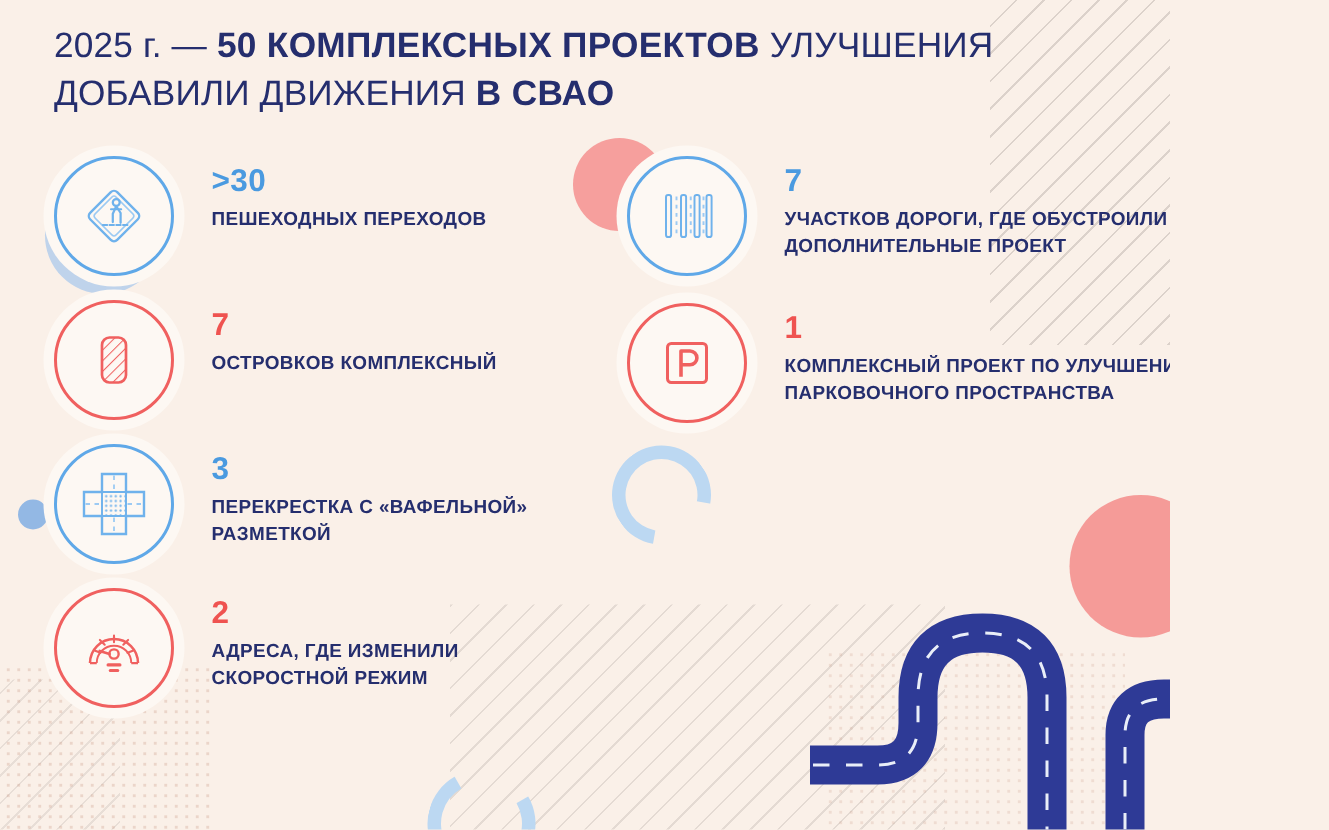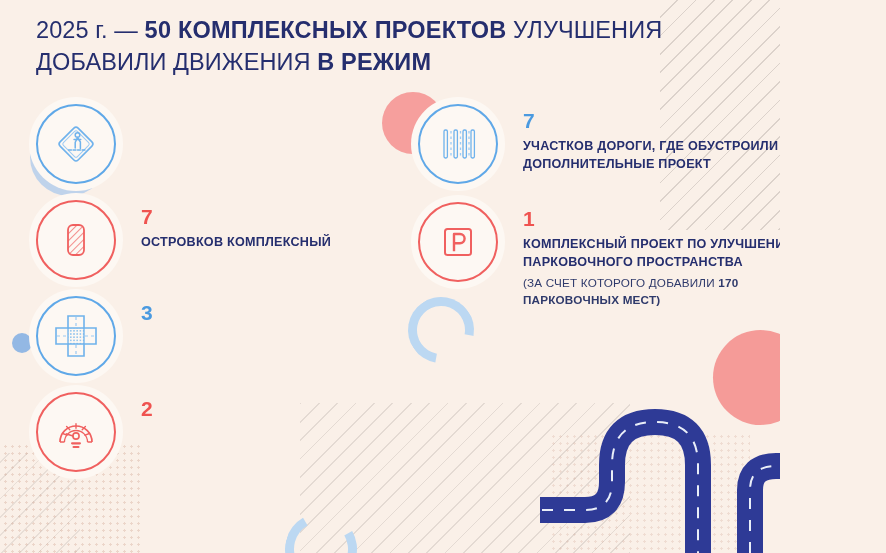--- a/index.html
+++ b/index.html
@@ -126,36 +126,40 @@
       <path d="M -20 140 L 45 140 Q 72 140 72 112 L 72 95 Q 72 52 115 52 Q 158 52 158 95 L 158 205" fill="none" stroke="#2e3a96" stroke-width="26" stroke-linecap="butt"></path>
       <path d="M 210 205 L 210 120 Q 210 96 236 96 L 370 96" fill="none" stroke="#2e3a96" stroke-width="26" stroke-linecap="butt"></path>
       <path d="M -20 140 L 45 140 Q 72 140 72 112 L 72 95 Q 72 52 115 52 Q 158 52 158 95 L 158 205" fill="none" stroke="#e9eef8" stroke-width="2" stroke-dasharray="11 11"></path>
       <path d="M 210 205 L 210 120 Q 210 96 236 96 L 370 96" fill="none" stroke="#e9eef8" stroke-width="2" stroke-dasharray="11 11"></path>
     </svg>
   </div>
 
   <div class="header">
     <h1 class="title">
       <span>2025 г. — </span><b>50 КОМПЛЕКСНЫХ ПРОЕКТОВ</b><span> УЛУЧШЕНИЯ</span><br>
-      <span>ДОБАВИЛИ ДВИЖЕНИЯ </span><b>В РЕЖИМ</b>
+      <span>ДОБАВИЛИ ДВИЖЕНИЯ </span><b>В СВАО</b>
     </h1>
   </div>
 
   <div class="col col-left">
 
     <div class="item">
       <div class="badge blue">
         <svg width="50" height="50" viewBox="0 0 50 50">
           <rect x="25" y="7" width="25.5" height="25.5" rx="3" transform="rotate(45 25 7)" fill="none" stroke="#6fb2ec" stroke-width="1.6"></rect>
           <rect x="25" y="11" width="19.8" height="19.8" rx="2" transform="rotate(45 25 11)" fill="none" stroke="#9ccaf3" stroke-width="1"></rect>
           <circle cx="26.5" cy="16" r="2.3" fill="none" stroke="#6fb2ec" stroke-width="1.5"></circle>
           <path d="M26.5 18.5 L24.2 23.5 L24.2 29 M26.5 18.5 L29.4 23 L29.4 29.5" fill="none" stroke="#6fb2ec" stroke-width="1.5" stroke-linecap="round"></path>
           <path d="M23 20.5 L29.8 20.5" stroke="#6fb2ec" stroke-width="1.4" stroke-linecap="round"></path>
           <path d="M17.5 31 L20.5 31 M22 31 L25 31 M26.5 31 L29.5 31 M31 31 L34 31" stroke="#6fb2ec" stroke-width="1.3" stroke-linecap="round"></path>
         </svg>
+      </div>
+      <div class="txt">
+        <p class="num blue">&gt;30</p>
+        <p class="lbl">ПЕШЕХОДНЫХ ПЕРЕХОДОВ</p>
       </div>
     </div>
 
     <div class="item">
       <div class="badge red">
         <svg width="50" height="50" viewBox="0 0 50 50">
           <defs>
             <pattern id="hatchRed" width="5" height="5" patternUnits="userSpaceOnUse" patternTransform="rotate(45)">
               <line x1="0" y1="0" x2="0" y2="5" stroke="#f0605f" stroke-width="1.4"></line>
             </pattern>
@@ -178,38 +182,40 @@
             </pattern>
           </defs>
           <path d="M18 6 H34 V18 H46 V34 H34 V46 H18 V34 H6 V18 H18 Z" fill="none" stroke="#6fb2ec" stroke-width="1.6"></path>
           <rect x="18" y="18" width="16" height="16" fill="url(#waffle)"></rect>
           <path d="M26 7 L26 17 M26 35 L26 45 M7 26 L17 26 M35 26 L45 26" stroke="#9ccaf3" stroke-width="1.2" stroke-dasharray="3 3"></path>
           <path d="M18 18 L34 18 M18 34 L34 34 M18 18 L18 34 M34 18 L34 34" stroke="#6fb2ec" stroke-width="1.3"></path>
         </svg>
       </div>
       <div class="txt">
         <p class="num blue">3</p>
+        <p class="lbl">ПЕРЕКРЕСТКА С «ВАФЕЛЬНОЙ» РАЗМЕТКОЙ</p>
       </div>
     </div>
 
     <div class="item">
       <div class="badge red">
         <svg width="50" height="50" viewBox="0 0 50 50">
           <path d="M9 35 A16 16 0 1 1 41 35" fill="none" stroke="#f0605f" stroke-width="1.7"></path>
           <path d="M13.5 35 A11.5 11.5 0 1 1 36.5 35" fill="none" stroke="#f0605f" stroke-width="1.3"></path>
           <path d="M9 35 L13.5 35 M41 35 L36.5 35" stroke="#f0605f" stroke-width="1.5"></path>
           <path d="M11.6 26.5 L16 28.2 M15.6 19.6 L18.8 22.8 M25 16.7 L25 21.2 M34.4 19.6 L31.2 22.8 M38.4 26.5 L34 28.2" stroke="#f0605f" stroke-width="1.4" stroke-linecap="round"></path>
           <circle cx="25" cy="29" r="3.1" fill="none" stroke="#f0605f" stroke-width="1.6"></circle>
           <path d="M22 29 L15.5 27" stroke="#f0605f" stroke-width="1.8" stroke-linecap="round"></path>
           <rect x="20" y="35.2" width="10" height="2.2" rx="1.1" fill="#f0605f"></rect>
           <rect x="21.5" y="39" width="7" height="2" rx="1" fill="#f0605f"></rect>
         </svg>
       </div>
       <div class="txt">
         <p class="num red">2</p>
+        <p class="lbl">АДРЕСА, ГДЕ ИЗМЕНИЛИ СКОРОСТНОЙ РЕЖИМ</p>
       </div>
     </div>
   </div>
 
   <div class="col col-right">
 
     <div class="item">
       <div class="badge blue">
         <svg width="50" height="50" viewBox="0 0 50 50">
           <rect x="11" y="11" width="3.4" height="28" rx="1.4" fill="none" stroke="#6fb2ec" stroke-width="1.3"></rect>
@@ -228,18 +234,17 @@
     <div class="item">
       <div class="badge red">
         <svg width="50" height="50" viewBox="0 0 50 50">
           <rect x="12" y="12" width="26" height="26" rx="2.5" fill="none" stroke="#f0605f" stroke-width="2"></rect>
           <path d="M21 33 L21 17 L27 17 A4.6 4.6 0 0 1 27 26.2 L21 26.2" fill="none" stroke="#f0605f" stroke-width="2.4" stroke-linejoin="round" stroke-linecap="square"></path>
         </svg>
       </div>
       <div class="txt">
         <p class="num red">1</p>
         <p class="lbl">КОМПЛЕКСНЫЙ ПРОЕКТ ПО УЛУЧШЕНИЮ ПАРКОВОЧНОГО ПРОСТРАНСТВА</p>
-        <p class="sub"><span>(ЗА СЧЕТ КОТОРОГО ДОБАВИЛИ </span><b>170 ПАРКОВОЧНЫХ МЕСТ)</b></p>
       </div>
     </div>
   </div>
 
 </div>
 
 </body></html>

